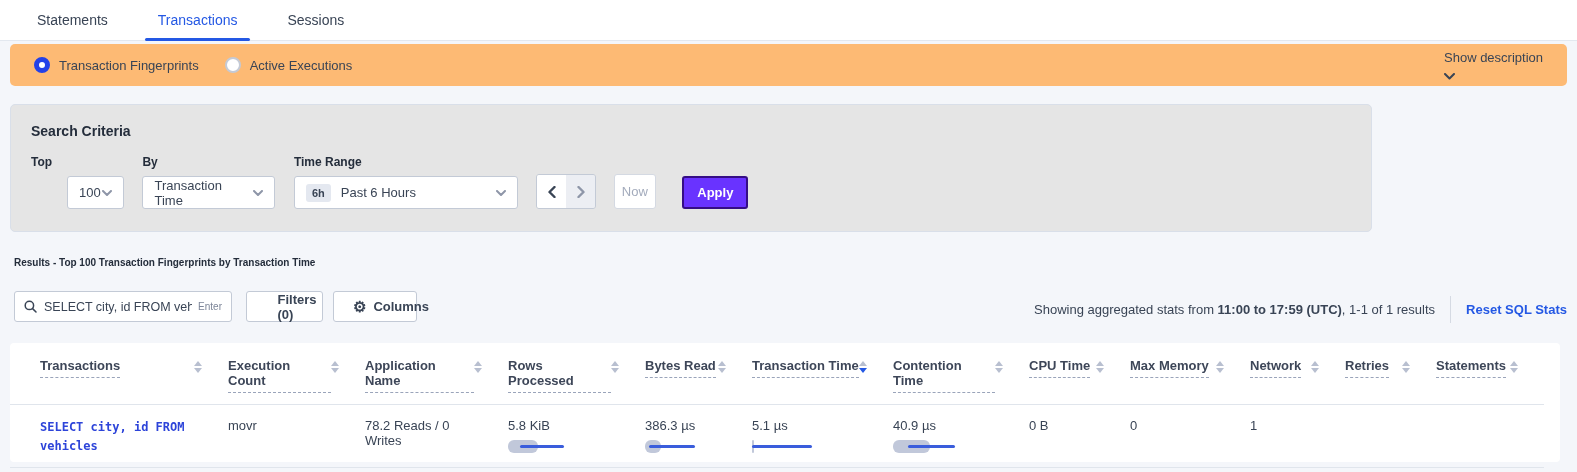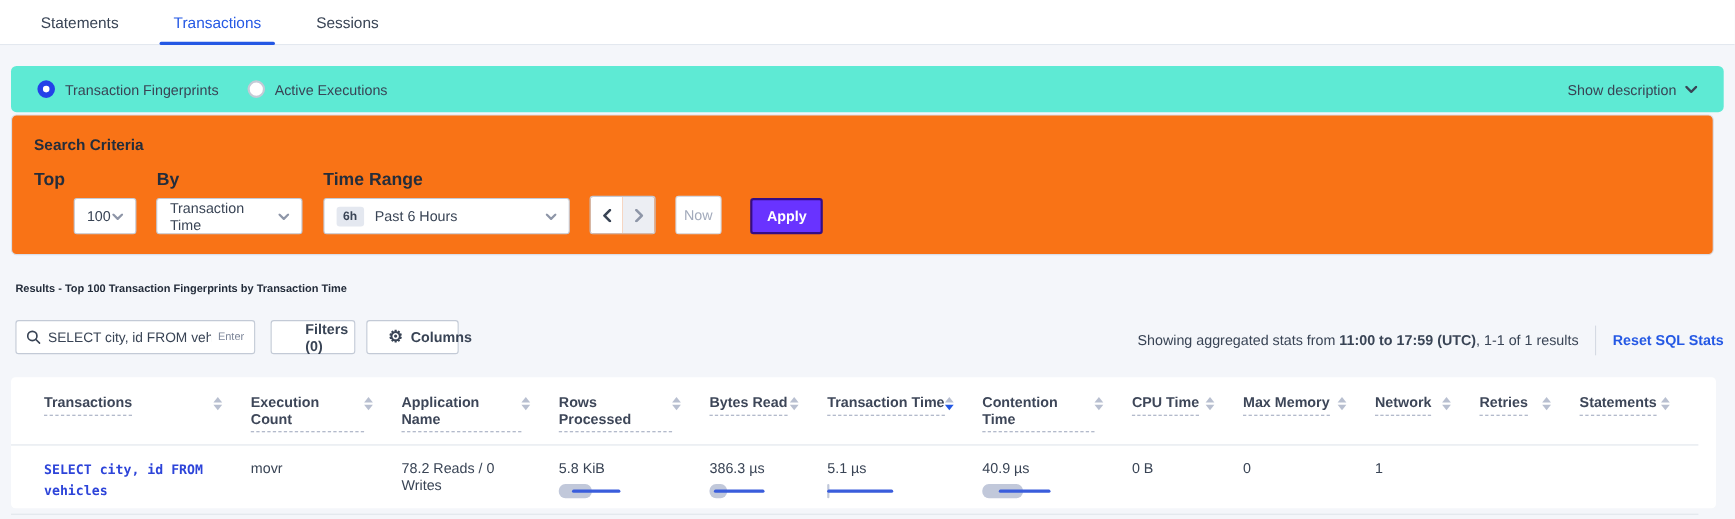--- a/index.html
+++ b/index.html
@@ -9,34 +9,34 @@
   
   .tabbar { position:absolute; top:0; left:0; width:1577px; height:41px; background:#fff;
             border-bottom:1px solid #e3e8ef; display:flex; align-items:stretch; padding-left:12px; }
   .tab { display:flex; align-items:center; padding:0 13px; margin:0 12px; font-size:14px;
          color:#394455; cursor:pointer; position:relative; }
   .tab.active { color:#2458e4; }
   .tab.active::after { content:""; position:absolute; left:0; right:0; bottom:-1px; height:3px;
                        background:#2458e4; border-radius:2px; }
 
   
-  .view-row { position:absolute; top:60px; left:10px; width:1557px; height:42px; background:#5eead4;
+  .view-row { position:absolute; top:44px; left:10px; width:1557px; height:42px; background:#fdba74;
               border-radius:5px; display:flex; align-items:center; padding:0 24px; }
   .radio-opt { display:flex; align-items:center; gap:9px; font-size:13px; color:#394455; margin-right:26px; cursor:pointer; }
   .radio-dot { width:16px; height:16px; border-radius:50%; border:2px solid #c4cad6; background:#fff; }
   .radio-opt.selected .radio-dot { border:5px solid #2341e8; }
-  .show-desc { margin-left:auto; display:flex; align-items:center; gap:8px; font-size:13px; color:#394455; cursor:pointer; }
-
-  
-  .criteria-card { position:absolute; top:104px; left:10px; width:1548px; height:128px; background:#f97316;
+  .show-desc { margin-left:auto; display:flex; gap:8px; font-size:13px; color:#394455; cursor:pointer;flex-direction:column; }
+
+  
+  .criteria-card { position:absolute; top:104px; left:10px; width:1362px; height:128px; background:#e5e5e5;
                    border:1px solid #d9dfe9; border-radius:5px; padding:18px 20px; }
   .criteria-title { font-size:14px; font-weight:bold; color:#242d3b; }
   .criteria-controls { position:absolute; top:50px; left:20px; right:20px; }
   .field { display:inline-block; vertical-align:top; margin-right:14px; }
-  .field-label { font-size:16px; font-weight:bold; color:#242d3b; margin-bottom:7px; }
+  .field-label { font-size:12px; font-weight:bold; color:#242d3b; margin-bottom:7px; }
   .select { height:33px; border:1px solid #c3cad6; border-radius:3px; background:#fff; display:flex;
             align-items:center; font-size:13px; color:#394455; padding:0 11px; cursor:pointer; }
   .select .sel-val { flex:1; }
   .sel-top { width:57px;margin-left:36px; }
   .sel-by { width:133px; }
   .sel-time { width:224px; }
   .time-badge { background:#e4e8f0; color:#394455; font-size:11px; font-weight:bold; border-radius:3px;
                 padding:3px 6px; margin-right:10px; }
   .nav-group { display:inline-flex; vertical-align:bottom; margin-top:19px; margin-right:13px;
                border:1px solid #c3cad6; border-radius:3px; overflow:hidden; height:35px; }

